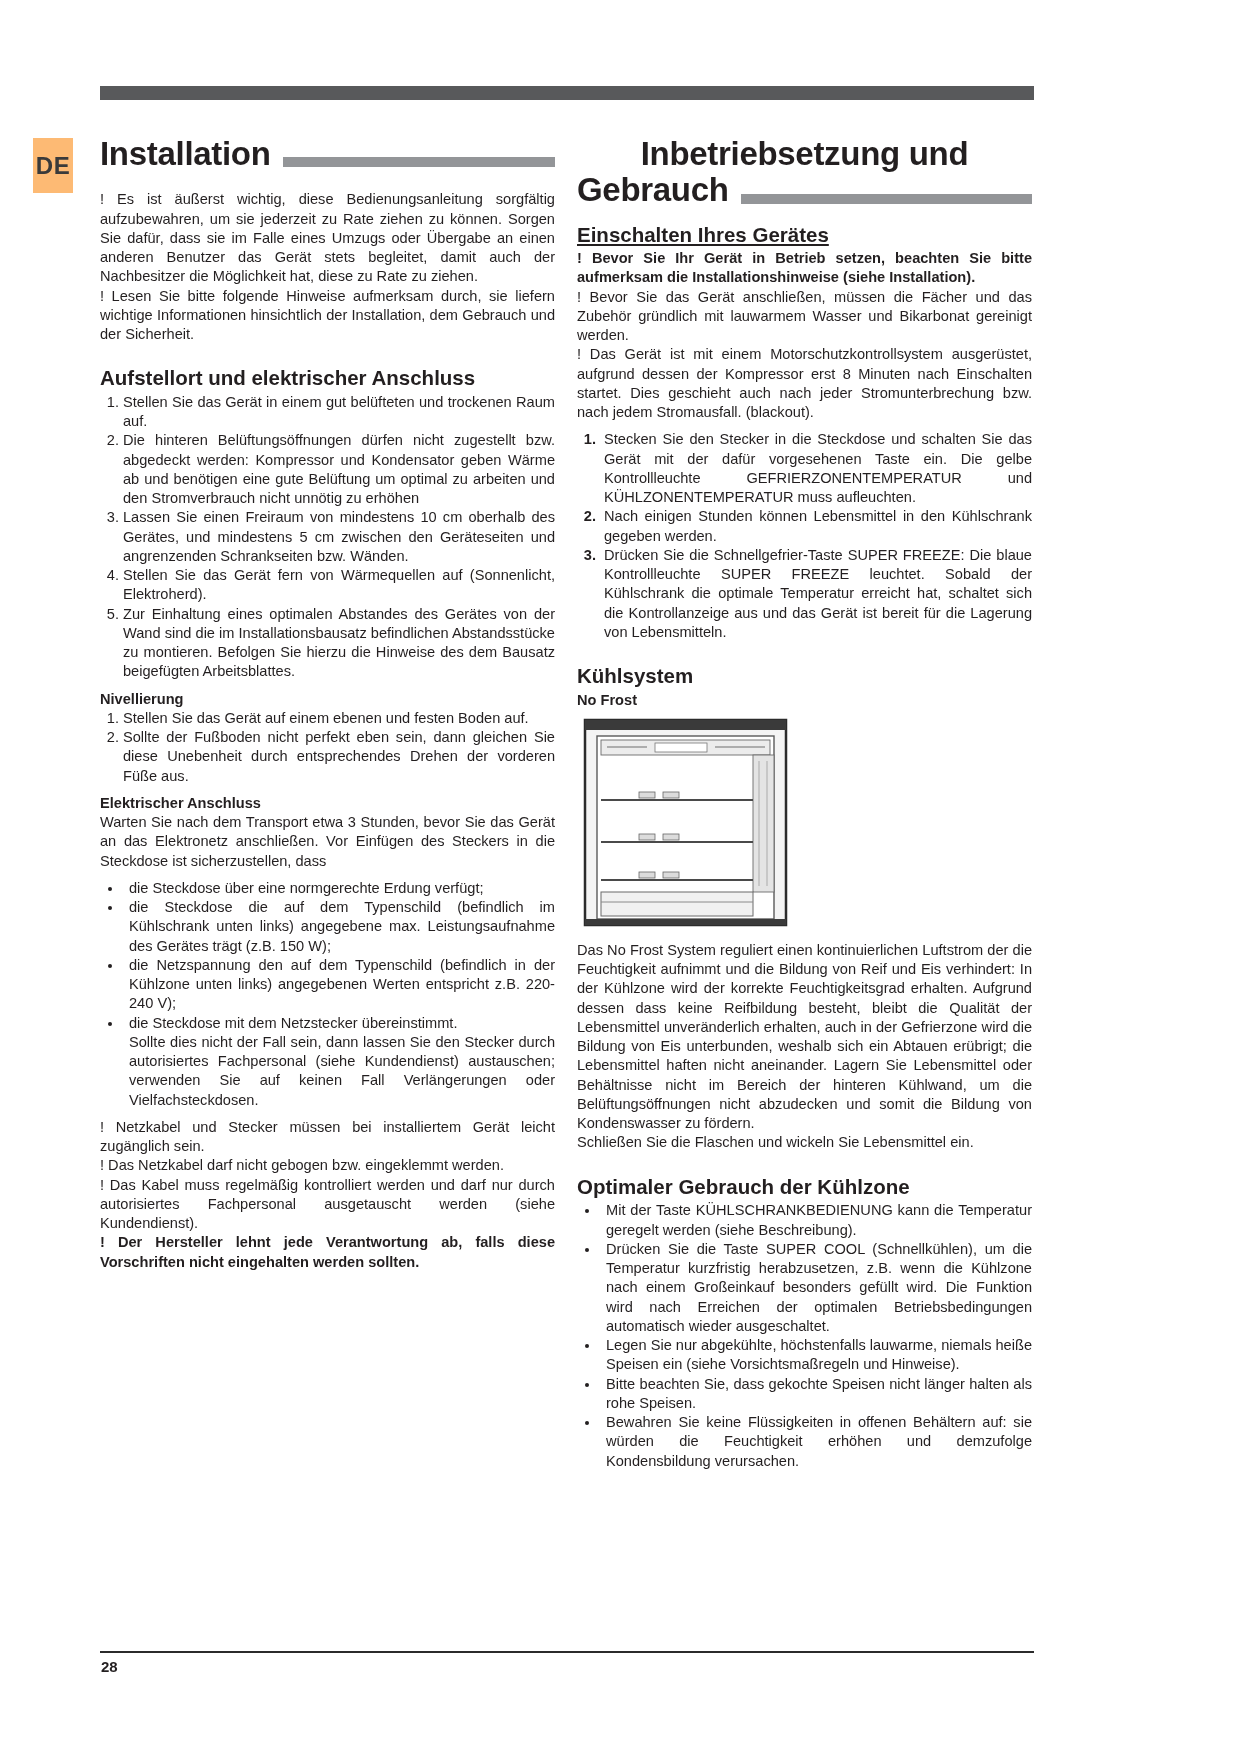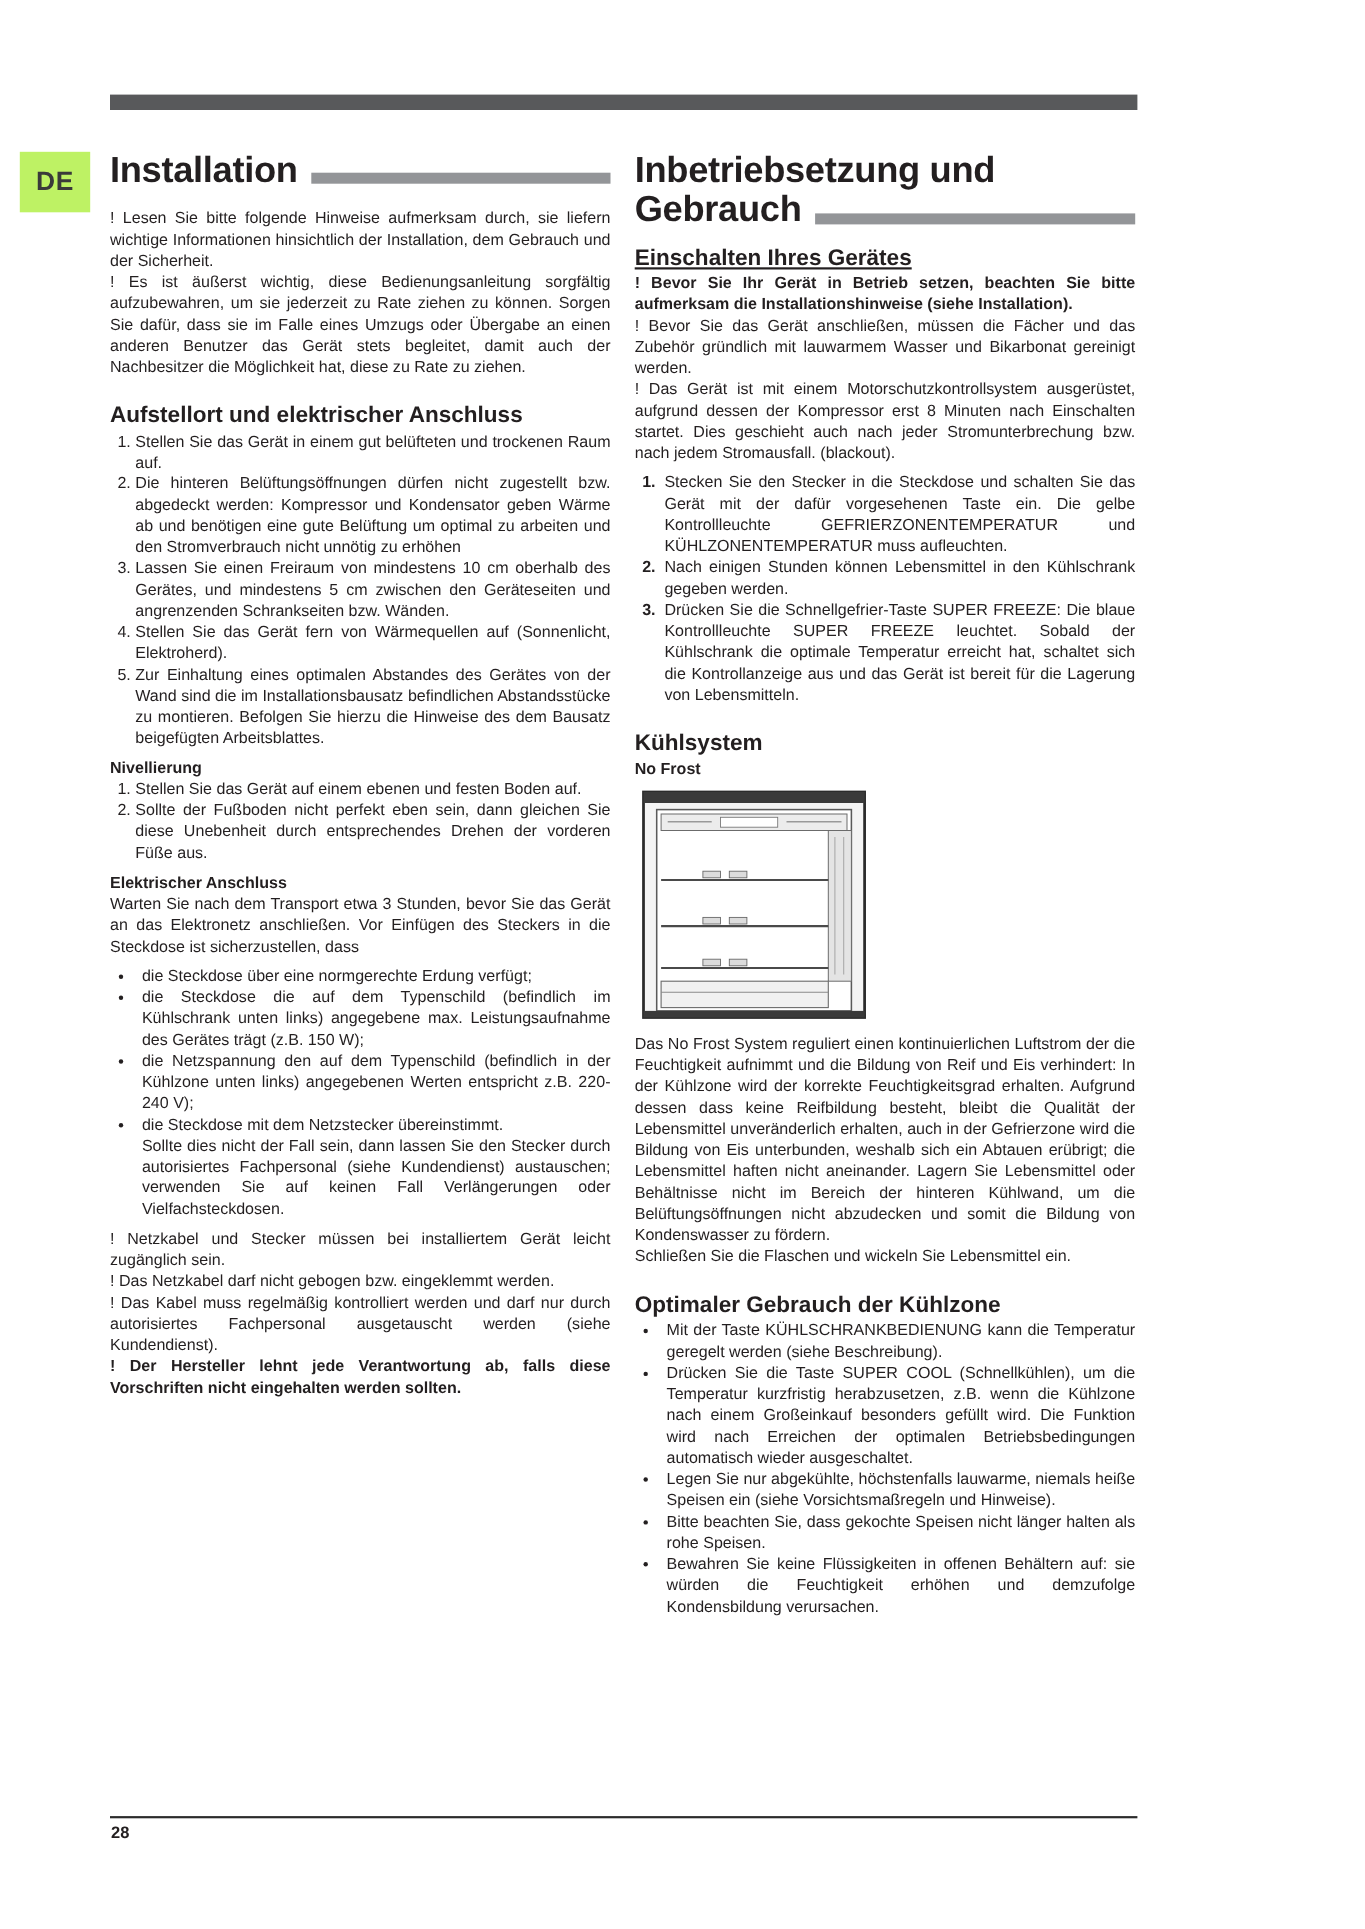--- a/index.html
+++ b/index.html
@@ -3,32 +3,32 @@
 <meta charset="utf-8">
 <style>
   html,body{margin:0;padding:0;}
   body{
     width:1241px;height:1754px;position:relative;overflow:hidden;
     background:#ffffff;color:#231f20;
     font-family:"Liberation Sans", sans-serif;
   }
   .top-rule{position:absolute;left:100px;top:86px;width:934px;height:14px;background:#58595b;}
   .lang-badge{
-    position:absolute;left:18px;top:138px;width:64px;height:55px;background:#bef264;
+    position:absolute;left:33px;top:138px;width:40px;height:55px;background:#fdba74;
     display:flex;align-items:center;justify-content:center;
     font-size:24px;font-weight:bold;color:#3a3a3a;letter-spacing:0.5px;
   }
   .columns{position:absolute;left:100px;top:136px;width:934px;display:flex;gap:22px;}
   .col{width:455px;font-size:14.6px;line-height:1.32;}
 
   h1{font-size:33px;margin:0;line-height:1.1;letter-spacing:-0.3px;font-weight:bold;}
   .title-row{display:flex;align-items:flex-end;gap:12px;}
   .title-row.space-below{margin-bottom:18px;}
   .title-bar{flex:1;height:10px;background:#939598;margin-bottom:5px;}
-  .title-block{margin-bottom:14px;}
+  .title-block{margin-bottom:14px;text-align:center;}
 
   h2{font-size:20.5px;margin:22px 0 3px;line-height:1.15;font-weight:bold;}
   h3{font-size:14.6px;margin:0;font-weight:bold;line-height:1.32;}
   p{margin:0;text-align:justify;}
   .bold{font-weight:bold;}
   ol,ul{margin:0;padding-left:23px;}
   li{text-align:justify;}
   ul li{padding-left:6px;}
   .steps li{padding-left:4px;}
   .steps li::marker{font-weight:bold;}
@@ -49,22 +49,22 @@
 
   <div class="columns">
 
     <div class="col">
 
       <div class="title-row space-below">
         <h1>Installation</h1>
         <span class="title-bar"></span>
       </div>
 
+      <p>! Es ist äußerst wichtig, diese Bedienungsanleitung sorgfältig aufzubewahren, um sie jederzeit zu Rate ziehen zu können. Sorgen Sie dafür, dass sie im Falle eines Umzugs oder Übergabe an einen anderen Benutzer das Gerät stets begleitet, damit auch der Nachbesitzer die Möglichkeit hat, diese zu Rate zu ziehen.</p>
       <p>! Lesen Sie bitte folgende Hinweise aufmerksam durch, sie liefern wichtige Informationen hinsichtlich der Installation, dem Gebrauch und der Sicherheit.</p>
-      <p>! Es ist äußerst wichtig, diese Bedienungsanleitung sorgfältig aufzubewahren, um sie jederzeit zu Rate ziehen zu können. Sorgen Sie dafür, dass sie im Falle eines Umzugs oder Übergabe an einen anderen Benutzer das Gerät stets begleitet, damit auch der Nachbesitzer die Möglichkeit hat, diese zu Rate zu ziehen.</p>
 
       <h2>Aufstellort und elektrischer Anschluss</h2>
       <ol>
         <li>Stellen Sie das Gerät in einem gut belüfteten und trockenen Raum auf.</li>
         <li>Die hinteren Belüftungsöffnungen dürfen nicht zugestellt bzw. abgedeckt werden: Kompressor und Kondensator geben Wärme ab und benötigen eine gute Belüftung um optimal zu arbeiten und den Stromverbrauch nicht unnötig zu erhöhen</li>
         <li>Lassen Sie einen Freiraum von mindestens 10 cm oberhalb des Gerätes, und mindestens 5 cm zwischen den Geräteseiten und angrenzenden Schrankseiten bzw. Wänden.</li>
         <li>Stellen Sie das Gerät fern von Wärmequellen auf (Sonnenlicht, Elektroherd).</li>
         <li>Zur Einhaltung eines optimalen Abstandes des Gerätes von der Wand sind die im Installationsbausatz befindlichen Abstandsstücke zu montieren. Befolgen Sie hierzu die Hinweise des dem Bausatz beigefügten Arbeitsblattes.</li>
       </ol>
 

